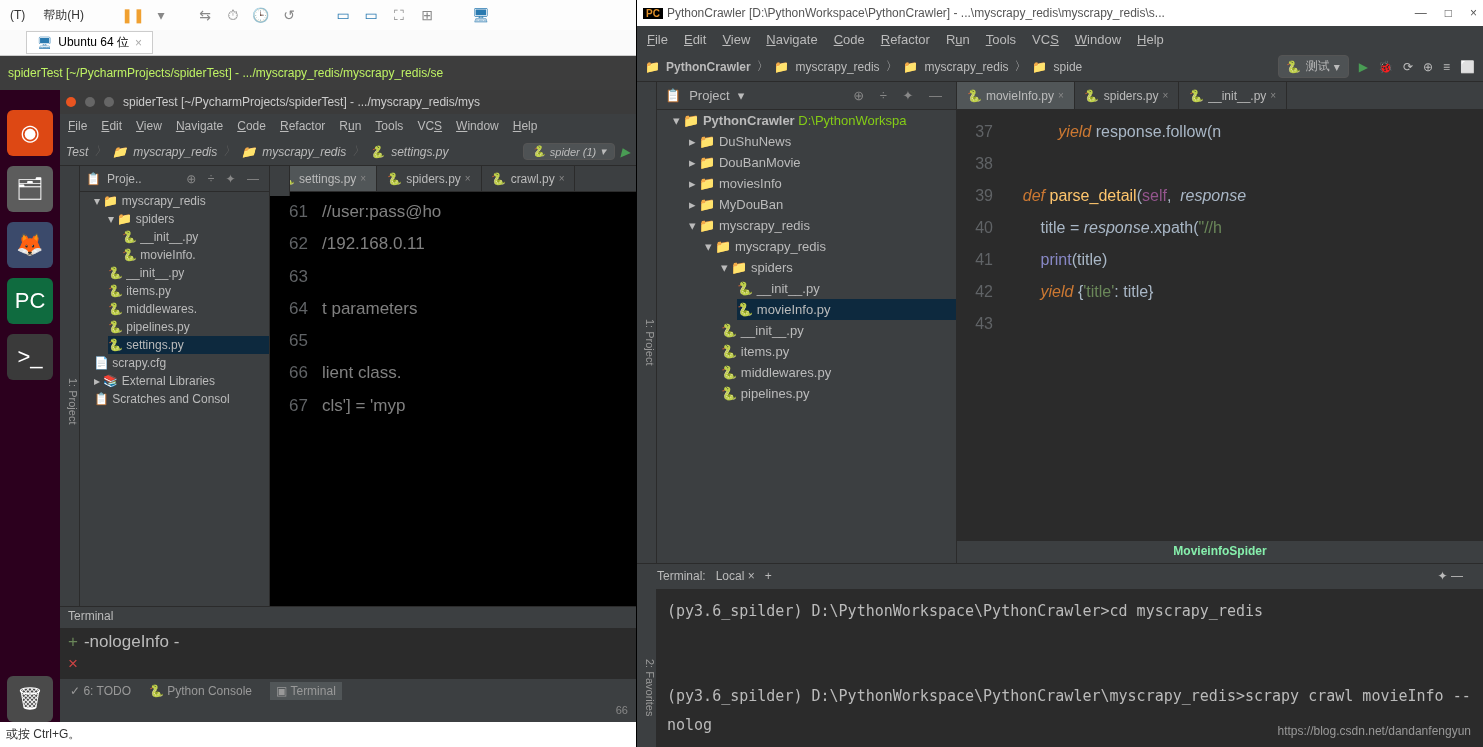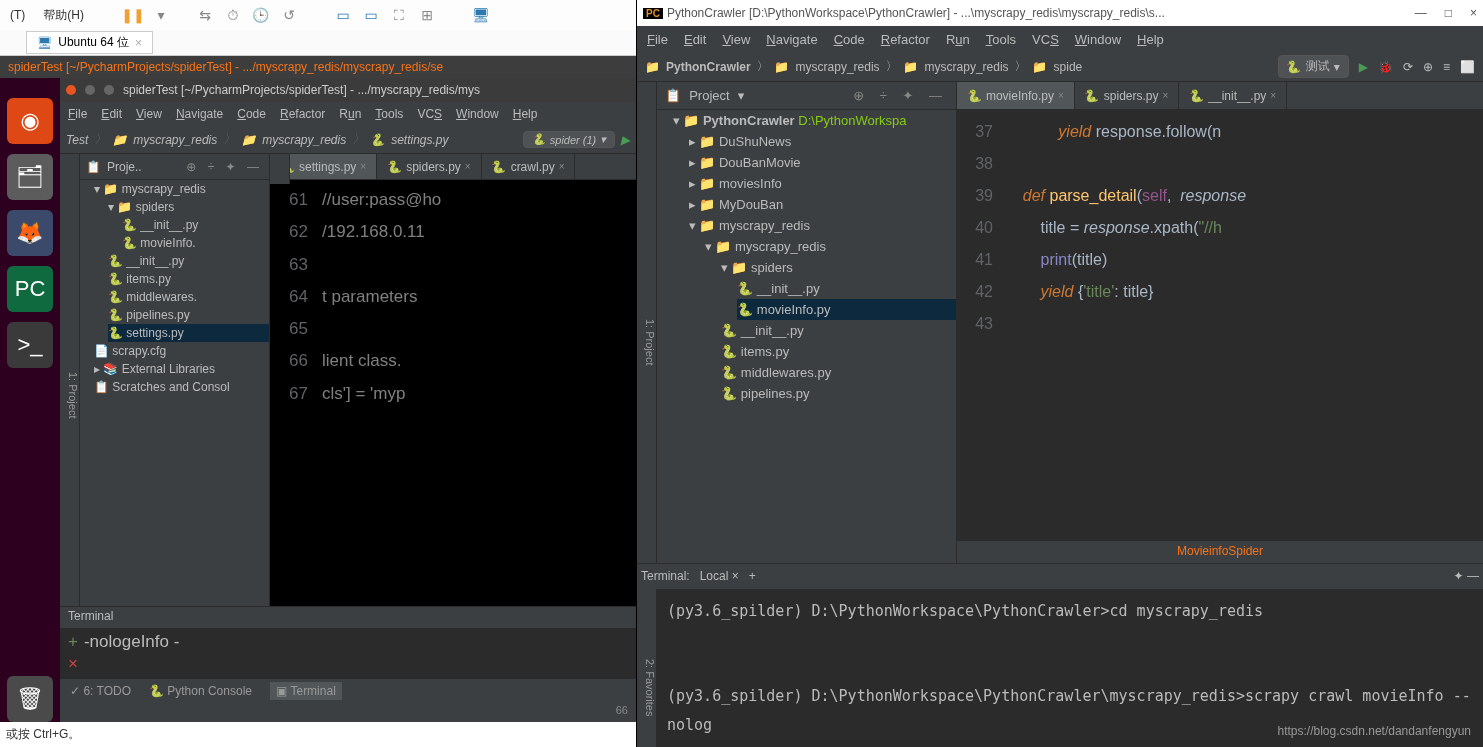--- a/index.html
+++ b/index.html
@@ -8,21 +8,21 @@
 
 
 .left-half { width:636px; height:100%; display:flex; flex-direction:column; background:#f0f0f0; }
 .vm-toolbar { height:30px; background:#fdfdfd; display:flex; align-items:center; gap:6px; padding:0 4px; }
 .vm-menu { font-size:12px; color:#333; padding:4px 6px; }
 .vm-icon { width:22px; height:22px; display:inline-flex; align-items:center; justify-content:center; color:#888; font-size:14px; }
 .vm-tabbar { height:26px; background:#fafafa; border-bottom:1px solid #ccc; display:flex; align-items:center; padding-left:26px; }
 .vm-tab { background:#fff; border:1px solid #ccc; padding:2px 10px; font-size:12px; display:flex; align-items:center; gap:6px; }
 .vm-tab .close { color:#aaa; cursor:pointer; }
 
-.ubuntu-title { height:22px; background:#3d3d3d; color:#f97316; font-size:12px; display:flex; align-items:flex-start; padding:4px 8px; }
+.ubuntu-title { height:22px; background:#3d3d3d; color:#bef264; font-size:12px; display:flex; align-items:center; padding:17px 8px; }
 .ubuntu-body { flex:1; display:flex; background:#2b2b2b; }
 .unity { width:60px; background:#2c001e; display:flex; flex-direction:column; align-items:center; padding-top:20px; gap:10px; }
 .unity-icon { width:46px; height:46px; border-radius:6px; display:flex; align-items:center; justify-content:center; font-size:22px; color:#fff; }
 .u-dash{background:#dd4814;} .u-files{background:#5c5c5c;} .u-ff{background:#3b4a6b;} .u-py{background:#0f6b3f;} .u-term{background:#3a3a3a;}
 
 .ide-left { flex:1; display:flex; flex-direction:column; background:#3c3f41; color:#bbb; min-width:0; }
 .ide-win-title { height:24px; background:#3b3b3b; display:flex; align-items:center; font-size:12px; color:#ccc; padding:0 6px; gap:6px; }
 .win-dot { width:10px;height:10px;border-radius:50%;display:inline-block;margin-right:3px;}
 .d-close{background:#e95420;} .d-min{background:#666;} .d-max{background:#666;}
 .ide-menu { height:24px; background:#3c3f41; display:flex; align-items:center; font-size:12px; gap:14px; padding:0 8px; color:#bbb; }
@@ -68,22 +68,22 @@
 .r-tree-head{height:28px;display:flex;align-items:center;padding:0 8px;gap:8px;border-bottom:1px solid #2b2b2b;}
 .r-tree-head .tools{margin-left:auto;letter-spacing:6px;color:#888;}
 .r-tree ul{list-style:none;padding-left:16px;}
 .r-tree li{padding:3px 0;white-space:nowrap;}
 .r-tree li.sel{background:#0d293e;}
 .r-editor { flex:1; display:flex; flex-direction:column; min-width:0; }
 .r-tabs{height:28px;display:flex;border-bottom:1px solid #2b2b2b;}
 .r-code{flex:1;display:flex;background:#2b2b2b;font-family:Consolas,monospace;font-size:16px;overflow:hidden;}
 .r-gut{width:44px;text-align:right;color:#606366;padding:6px 8px;line-height:2.0;}
 .r-txt{flex:1;padding:6px 4px;line-height:2.0;white-space:pre;overflow:hidden;}
-.r-bread{height:22px;background:#3c3f41;font-size:12px;color:#f97316;text-align:center;padding:3px;}
-.r-term-head{height:26px;display:flex;align-items:center;padding:0 4px;font-size:12px;gap:10px;border-top:1px solid #2b2b2b;}
+.r-bread{height:22px;background:#3c3f41;font-size:12px;color:#86efac;text-align:center;padding:3px;font-weight:bold;}
+.r-term-head{height:26px;display:flex;align-items:center;padding:0 20px;font-size:12px;gap:10px;border-top:1px solid #2b2b2b;}
 .r-term-head .gear{margin-left:auto;}
 .r-term{background:#2b2b2b;color:#bbb;font-family:Consolas,monospace;font-size:15px;padding:8px 10px;line-height:1.9;white-space:pre-wrap;position:relative;}
 .watermark{position:absolute;right:12px;bottom:4px;color:#999;font-size:12px;font-family:Arial;}
 .vside{width:20px;writing-mode:vertical-rl;font-size:11px;color:#999;text-align:center;padding-top:40px;border-right:1px solid #2b2b2b;}
 .folder-ico{color:#87939a;}
 .py-ico{color:#7aa3c4;}
 </style>
 </head>
 <body>
 

